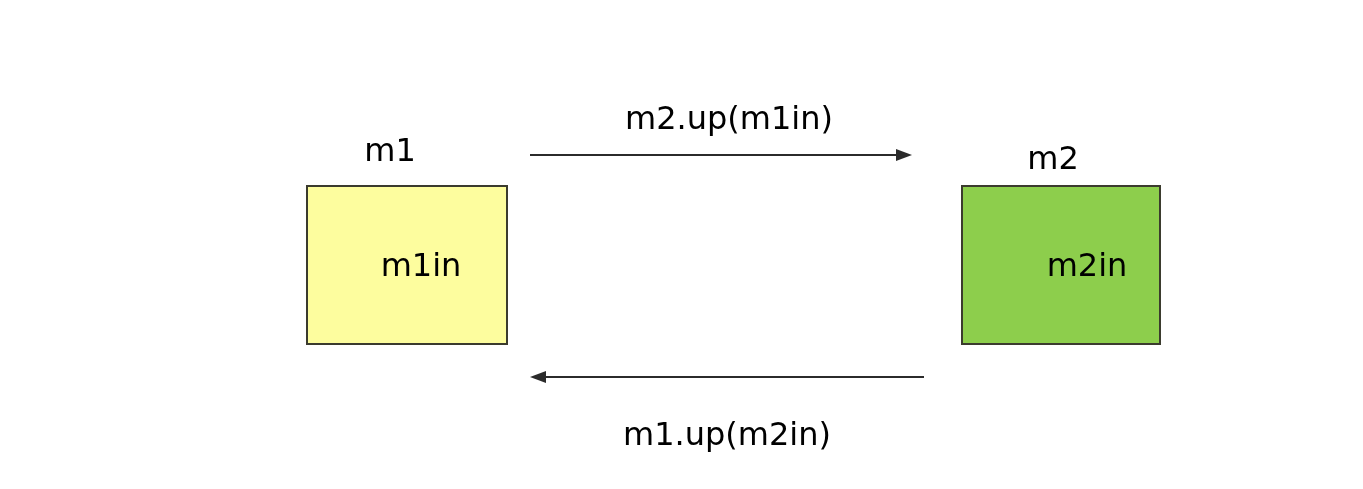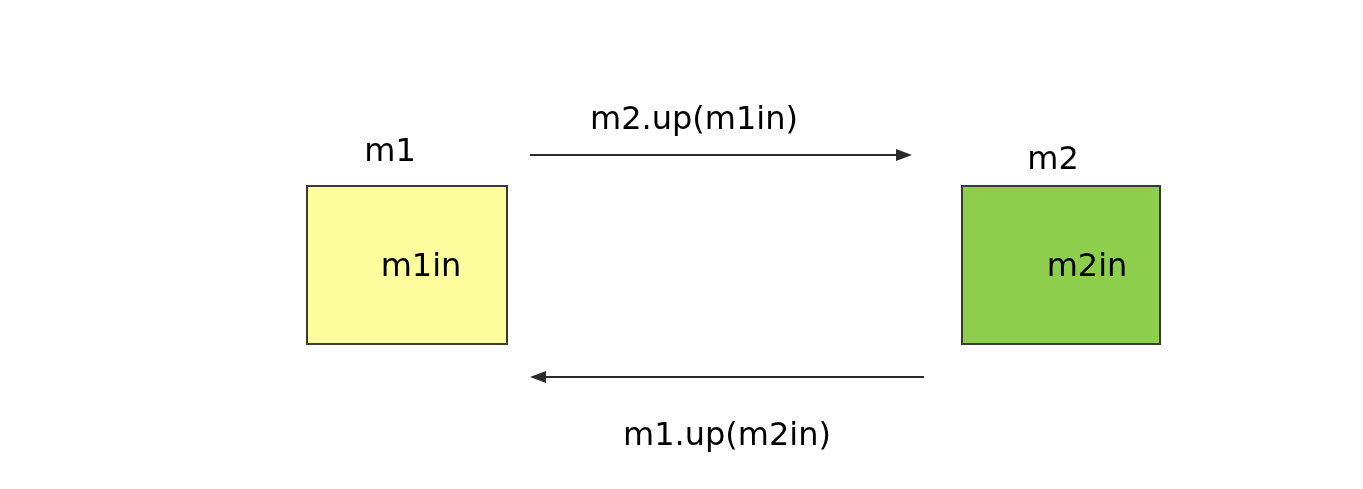--- a/index.html
+++ b/index.html
@@ -56,21 +56,21 @@
     width: 0;
     height: 0;
     border-top: 6px solid transparent;
     border-bottom: 6px solid transparent;
   }
   .arrow-head.right { border-left: 16px solid #2b2b2b; }
   .arrow-head.left  { border-right: 16px solid #2b2b2b; }
 
   .edge-top-line    { left: 530px; top: 154px; width: 368px; }
   .edge-top-head    { left: 896px; top: 149px; }
-  .edge-top-label   { left: 694px; top: 100px; }
+  .edge-top-label   { left: 729px; top: 100px; }
 
   .edge-bottom-line { left: 546px; top: 376px; width: 378px; }
   .edge-bottom-head { left: 530px; top: 371px; }
   .edge-bottom-label{ left: 727px; top: 416px; text-align: center; }
 </style>
 </head>
 <body>
 
 <div class="canvas">
 

